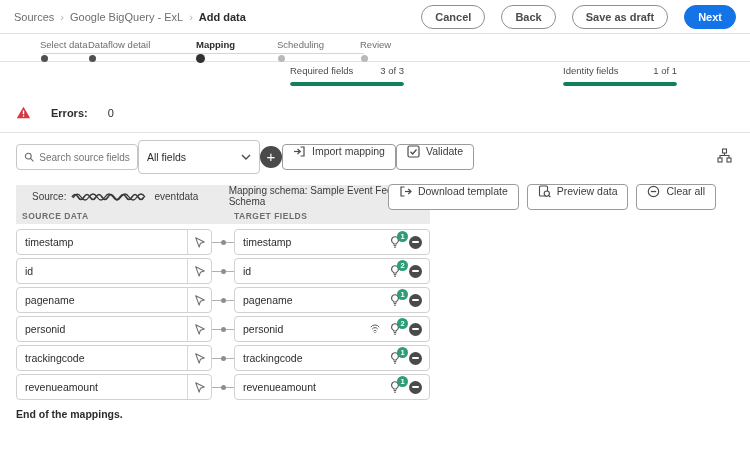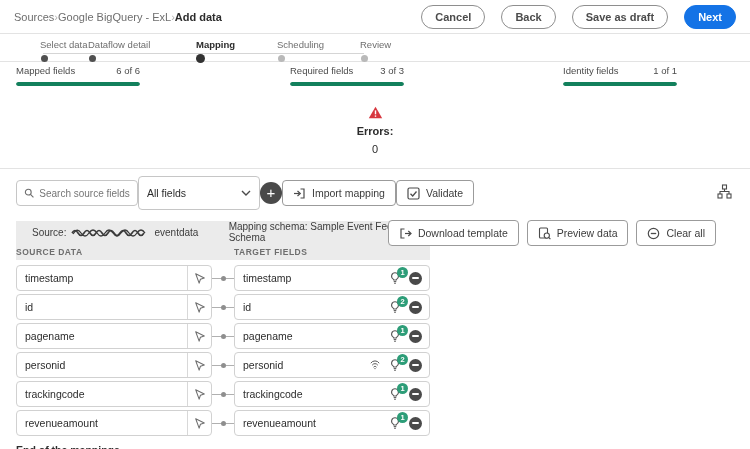--- a/index.html
+++ b/index.html
@@ -11,21 +11,21 @@
     font-size: 11px;
     overflow: hidden;
     position: relative;
   }
 
   
   .topbar {
     height: 34px; display: flex; align-items: center;
     padding: 0 14px; border-bottom: 1px solid #e3e3e3; background: #fff;
   }
-  .breadcrumb { display: flex; align-items: center; color: #6e6e6e; }
+  .breadcrumb { display: flex; align-items: center; gap: 6px; color: #6e6e6e; }
   .crumb { cursor: pointer; }
   .crumb-sep { color: #b1b1b1; }
   .crumb-current { color: #2c2c2c; font-weight: 700; }
   .topbar-actions { margin-left: auto; display: flex; gap: 16px; }
   .btn {
     height: 24px; padding: 0 13px; border: 1.6px solid #8e8e8e; border-radius: 13px;
     background: #fff; color: #4b4b4b; font-weight: 700; font-size: 11px;
     font-family: inherit; display: flex; align-items: center; cursor: pointer;
   }
   .btn.primary { background: #1473e6; border-color: #1473e6; color: #fff; }
@@ -45,21 +45,21 @@
   .summary { border-bottom: 1px solid #e3e3e3; background: #fff; }
   .section-title { padding: 12px 16px 6px; font-size: 12px; font-weight: 700; }
   .progress-row { position: relative; height: 38px; }
   .pblock { position: absolute; top: 3px; }
   .pblock-0 { left: 16px; width: 124px; }
   .pblock-1 { left: 290px; width: 114px; }
   .pblock-2 { left: 563px; width: 114px; }
   .plabels { display: flex; justify-content: space-between; font-size: 9.5px; color: #4b4b4b; margin-bottom: 6px; }
   .pbar { height: 4px; border-radius: 2px; background: #e1e1e1; overflow: hidden; }
   .pfill { height: 100%; background: #12805c; border-radius: 2px; }
-  .errors-row { display: flex; align-items: center; gap: 6px; padding: 6px 16px 13px; flex-direction: column; }
+  .errors-row { display: flex; align-items: center; gap: 20px; padding: 6px 16px 13px; }
   .errors-label { font-weight: 700; }
 
   
   .toolbar { display: flex; align-items: center; padding: 7px 16px; background: #fff; }
   .search {
     width: 122px; height: 26px; border: 1px solid #c6c6c6; border-radius: 4px;
     display: flex; align-items: center; gap: 5px; padding: 0 7px; background: #fff;
   }
   .search input { border: 0; outline: 0; width: 100%; font-size: 10px; font-family: inherit; color: #2c2c2c; background: transparent; }
   .search input::placeholder { color: #767676; }
@@ -67,34 +67,34 @@
     width: 122px; height: 26px; border: 1px solid #c6c6c6; border-radius: 4px;
     display: flex; align-items: center; justify-content: space-between;
     padding: 16px 8px; font-size: 10.5px; cursor: pointer; background: #fff;
   }
   .plus-btn {
     width: 22px; height: 22px; border-radius: 50%; background: #4a4a4a; border: 0; cursor: pointer;
     color: #fff; font-size: 15px; line-height: 20px; text-align: center; font-family: inherit; padding: 0;
   }
   .action-btn {
     height: 26px; border: 1px solid #9b9b9b; border-radius: 4px; background: #fff; cursor: pointer;
-    display: flex; align-items: center; gap: 6px; padding: 0 10px;
+    display: flex; gap: 6px; padding: 0 10px;
     font-size: 10.5px; color: #3c3c3c; font-family: inherit;
   }
   .tree-btn { margin-left: auto; background: none; border: 0; cursor: pointer; padding: 2px; }
 
   
   .mapping { padding: 4px 16px 0; position: relative; }
   .band { width: 414px; background: #ebebeb; }
   .band-row1 { display: flex; align-items: center; height: 22px; }
   .band-cell-source { width: 218px; padding-left: 16px; display: flex; align-items: center; gap: 4px; font-size: 10px; color: #3c3c3c; }
   .band-cell-schema { font-size: 10px; color: #3c3c3c; padding-left: 2px; }
   .band-row2 { display: flex; align-items: center; height: 17px; }
   .colhdr { font-size: 8.5px; font-weight: 700; letter-spacing: 0.5px; color: #6e6e6e; }
-  .colhdr-source { width: 218px; }
+  .colhdr-source { width: 218px; padding-left: 6px; }
   .subheader-actions { position: absolute; top: 3px; right: 34px; display: flex; gap: 8px; }
 
   .rows { margin-top: 5px; }
   .map-row { display: flex; align-items: center; height: 26px; margin-bottom: 3px; }
   .src-box {
     width: 196px; height: 26px; border: 1px solid #d1d1d1; border-radius: 4px;
     background: #fff; display: flex; align-items: stretch; cursor: pointer;
   }
   .src-name { flex: 1; padding: 0 8px; font-size: 10.5px; display: flex; align-items: center; }
   .src-iconcell { width: 24px; border-left: 1px solid #d8d8d8; display: flex; align-items: center; justify-content: center; cursor: pointer; }
@@ -162,29 +162,20 @@
   </div>
   <div class="step step-4 todo">
     <span>Review</span>
     <span class="dot"></span>
   </div>
 </div>
 
 <section class="summary">
 
   <div class="progress-row">
-    <div class="pblock pblock-0">
-      <div class="plabels">
-        <span>Mapped fields</span>
-        <span>6 of 6</span>
-      </div>
-      <div class="pbar">
-          <div class="pfill" style="width:100%"></div>
-        </div>
-    </div>
     <div class="pblock pblock-1">
       <div class="plabels">
         <span>Required fields</span>
         <span>3 of 3</span>
       </div>
       <div class="pbar">
           <div class="pfill" style="width:100%"></div>
         </div>
     </div>
     <div class="pblock pblock-2">

